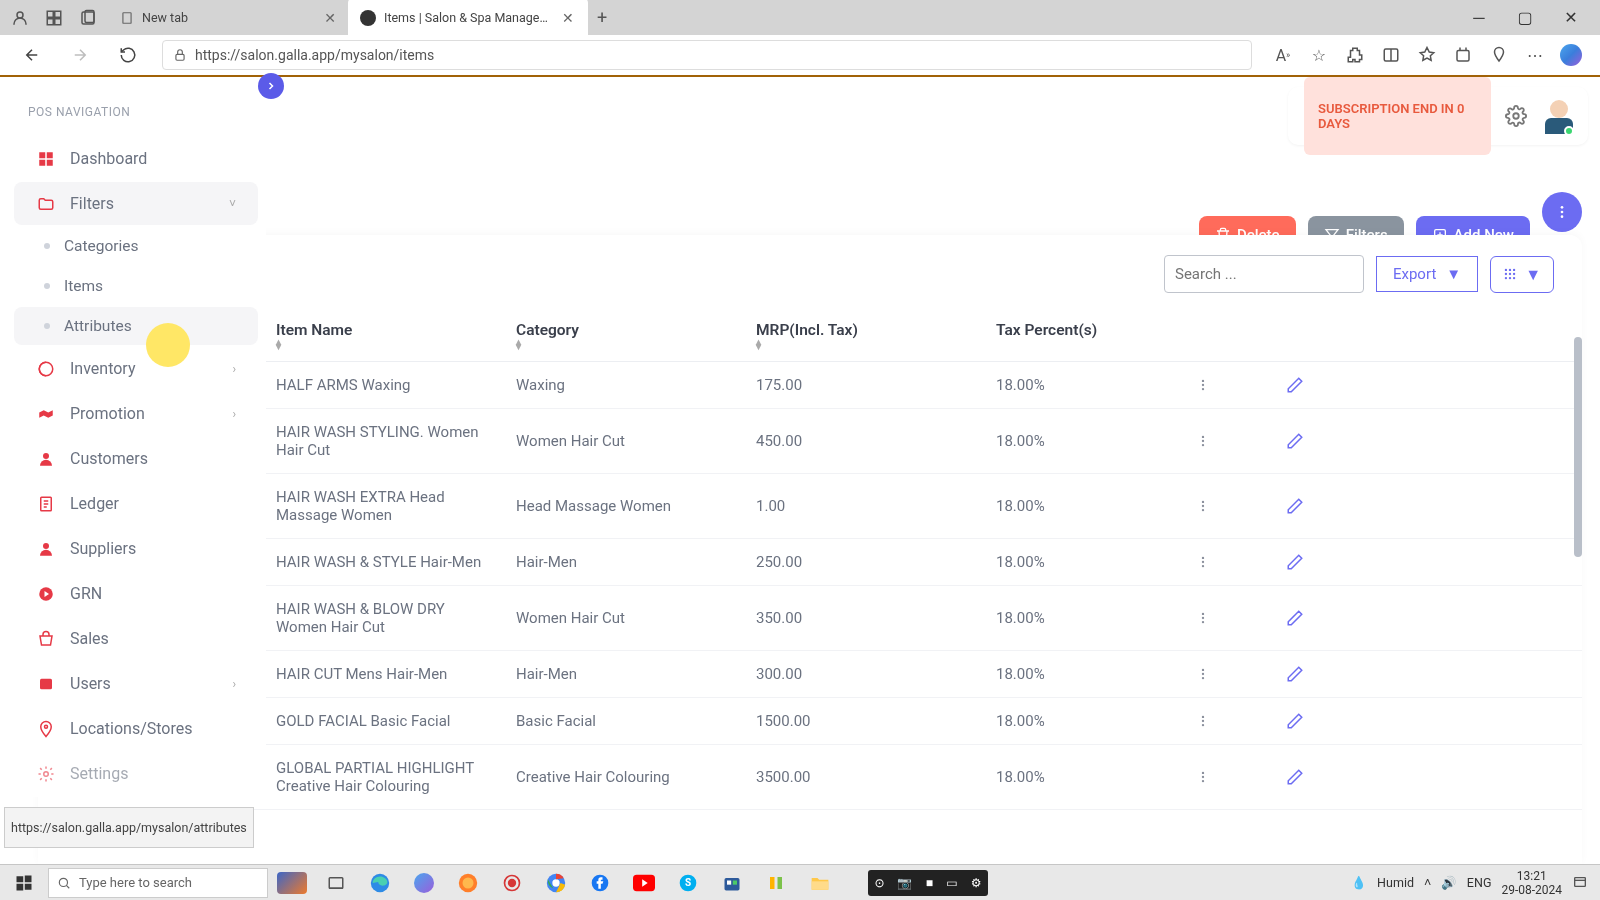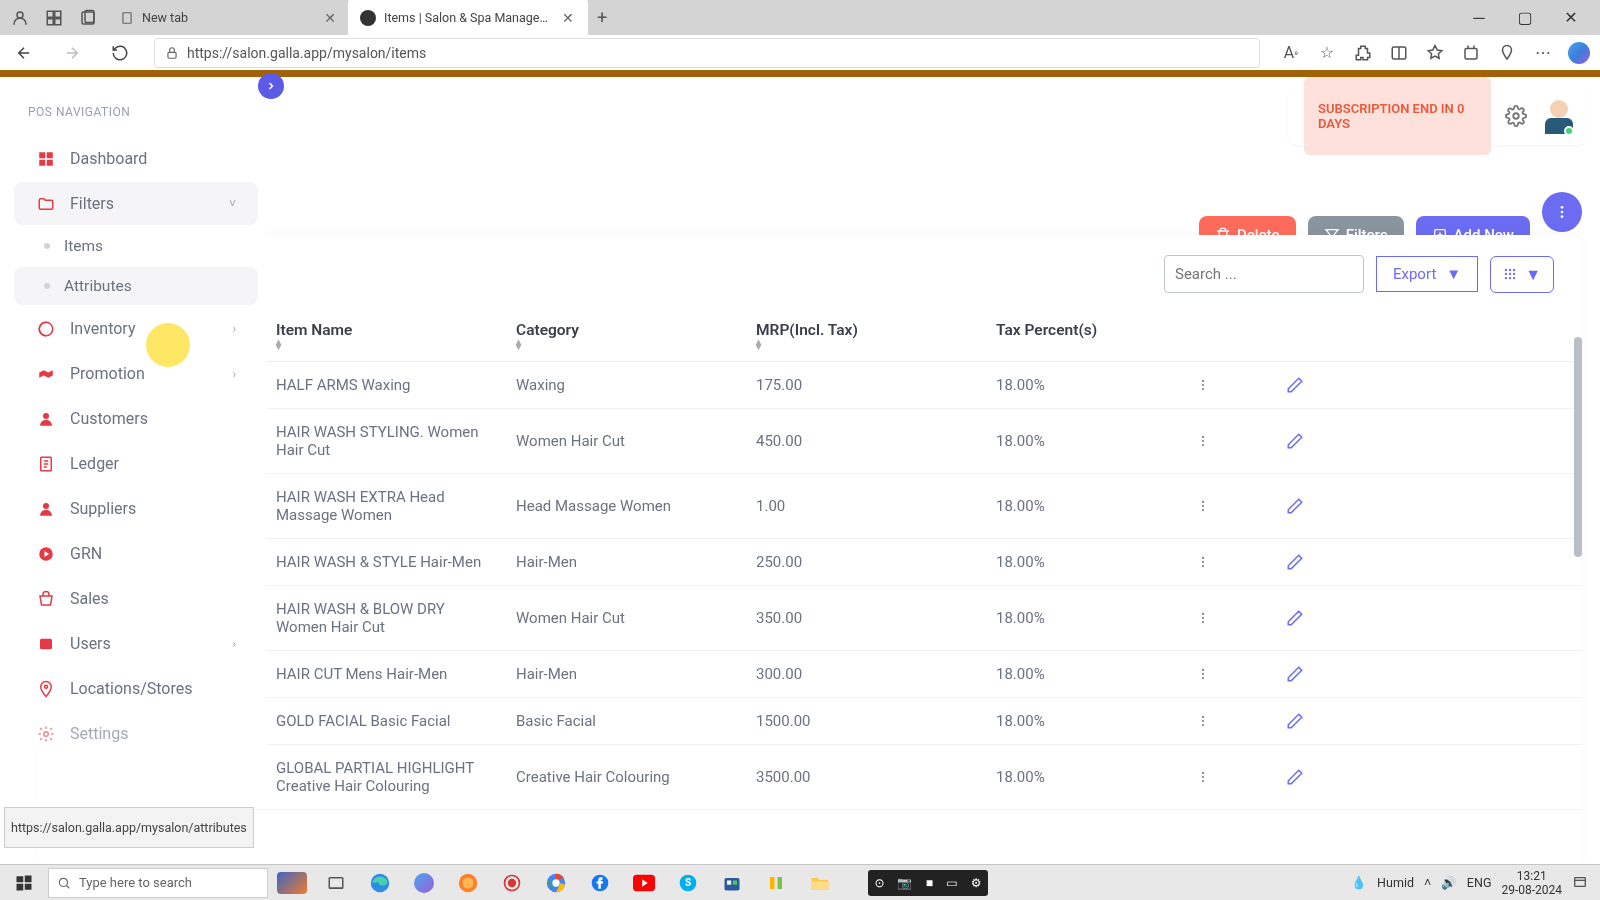--- a/index.html
+++ b/index.html
@@ -9,21 +9,21 @@
 .browser-top { height: 35px; background: #d4d4d4; display: flex; align-items: center; padding: 0 6px; }
 .chrome-icon { width: 28px; height: 28px; display: flex; align-items: center; justify-content: center; color: #555; margin-right: 6px; }
 .tab { height: 42px; display: flex; align-items: center; padding: 0 12px; gap: 8px; font-size: 12.5px; color: #444; min-width: 240px; }
 .tab.active { background: #fff; border-radius: 6px 6px 0 0; }
 .tab .favicon { width: 16px; height: 16px; background: #333; border-radius: 50%; }
 .tab .close { color: #666; font-size: 14px; }
 .newtab { width: 28px; display: flex; align-items: center; justify-content: center; color: #555; font-size: 18px; }
 .window-btns { margin-left: auto; display: flex; }
 .window-btns div { width: 46px; height: 35px; display: flex; align-items: center; justify-content: center; color: #333; }
 
-.addr-bar { height: 42px; background: #fff; display: flex; align-items: center; padding: 0 10px; gap: 20px; border-bottom: 7px solid #a16207; }
+.addr-bar { height: 42px; background: #fff; display: flex; align-items: center; padding: 0 18px; gap: 20px; border-bottom: 2px solid #a16207; }
 .nav-btn { width: 28px; height: 28px; display: flex; align-items: center; justify-content: center; color: #444; }
 .url-field { flex: 1; height: 30px; border: 1px solid #ddd; border-radius: 4px; display: flex; align-items: center; padding: 0 10px; gap: 8px; font-size: 14px; color: #555; }
 .url-field .lock { color: #666; }
 .addr-right { display: flex; gap: 14px; align-items: center; color: #555; }
 .addr-right div { width: 22px; height: 22px; display: flex; align-items: center; justify-content: center; }
 .copilot-icon { width: 22px; height: 22px; border-radius: 50%; background: linear-gradient(135deg,#4ba6ee,#3b7edb,#9a5edb); }
 
 
 .app { position: absolute; top: 77px; left: 0; right: 0; bottom: 36px; background: #fff; }
 
@@ -231,20 +231,23 @@
       <span class="nicon">
           <svg width="18" height="18" viewBox="0 0 24 24" fill="none" stroke="currentColor" stroke-width="2">
             <path d="M3 7a2 2 0 0 1 2-2h4l2 2h8a2 2 0 0 1 2 2v8a2 2 0 0 1-2 2H5a2 2 0 0 1-2-2z"></path>
           </svg>
         </span>
       <span>Filters</span>
       <span class="chev">˅</span>
     </div>
 
     <div class="nav-sub">
+        <span>Categories</span>
+      </div>
+    <div class="nav-sub">
         <span>Items</span>
       </div>
     <div class="nav-sub highlight">
         <span>Attributes</span>
       </div>
 
     <div class="nav-item">
       <span class="nicon">
           <svg width="18" height="18" viewBox="0 0 24 24" fill="none" stroke="currentColor" stroke-width="2">
             <circle cx="12" cy="12" r="9"></circle>

